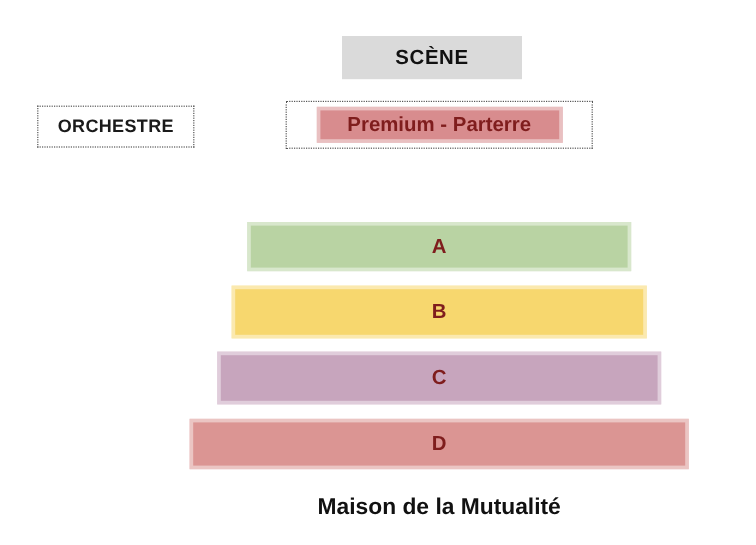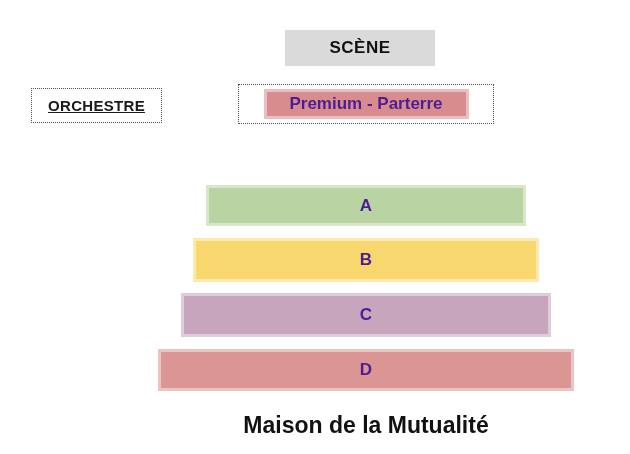--- a/index.html
+++ b/index.html
@@ -18,58 +18,57 @@
     background: #dadada;
     display: flex; align-items: center; justify-content: center;
     font-weight: bold; font-size: 17px; letter-spacing: 0.5px;
     color: #111111;
   }
   .section-label {
     position: absolute;
     display: flex; align-items: center; justify-content: center;
     font-weight: bold; font-size: 15px; color: #1a1a1a;
     letter-spacing: 0.3px;
-    text-decoration: underline;
   }
   .section-label.orchestre {
     left: 31px; top: 88px;
     width: 129px; height: 33px;
     border: 1px dotted #555555;
   }
   .section-label.balcon {
     left: 31px; top: 248px;
     width: 129px; height: 24px;
   }
   .zone-container {
     position: absolute;
     left: 238px; top: 84px;
     width: 256px; height: 40px;
     border: 1px dotted #555555;
     display: flex; align-items: center; justify-content: center;
     box-sizing: border-box;
   }
   .zone {
     display: flex; align-items: center; justify-content: center;
-    color: #4c1d95; font-weight: bold; font-size: 17px;
+    color: #7f1d1d; font-weight: bold; font-size: 17px;
     border: 3px solid rgba(255,255,255,0.45);
     box-sizing: border-box;
     text-align: center;
   }
   .zone.abs { position: absolute; }
   .zone.premium-parterre { width: 205px; height: 30px; }
   .zone.premium-balcon { left: 238px; top: 133px; width: 256px; height: 41px; }
   .zone.row-a { left: 206px; top: 185px; width: 320px; height: 41px; }
   .zone.row-b { left: 193px; top: 238px; width: 346px; height: 44px; }
   .zone.row-c { left: 181px; top: 293px; width: 370px; height: 44px; }
   .zone.row-d { left: 158px; top: 349px; width: 416px; height: 42px; }
   .venue-caption {
     position: absolute;
     left: 106px; top: 412px; width: 520px;
     text-align: center;
-    font-weight: bold; font-size: 23px; color: #111111;
+    font-weight: bold; font-size: 19px; color: #111111;
   }
 </style>
 </head>
 <body>
 
 <div class="canvas">
 
   <div class="stage-box" style="background-color: rgb(218, 218, 218);">SCÈNE</div>
 
   <div class="section-label orchestre">ORCHESTRE</div>

